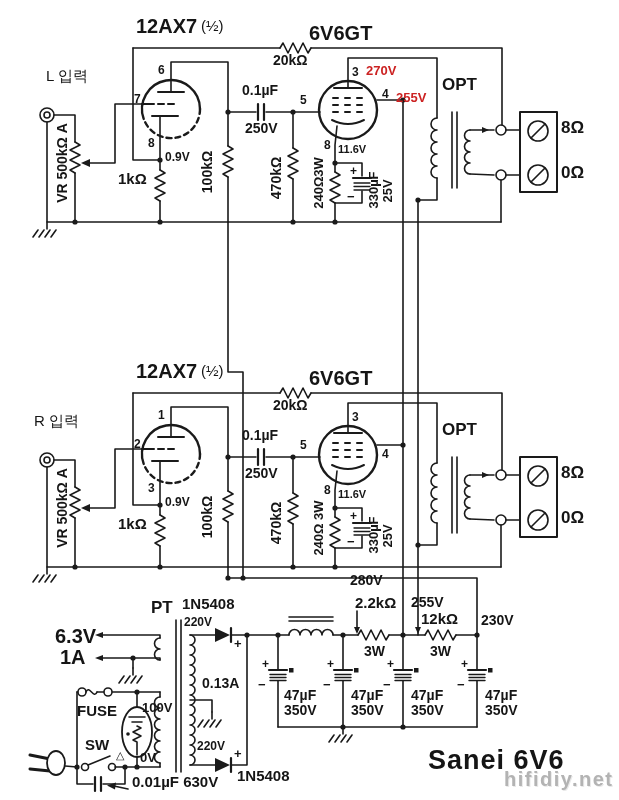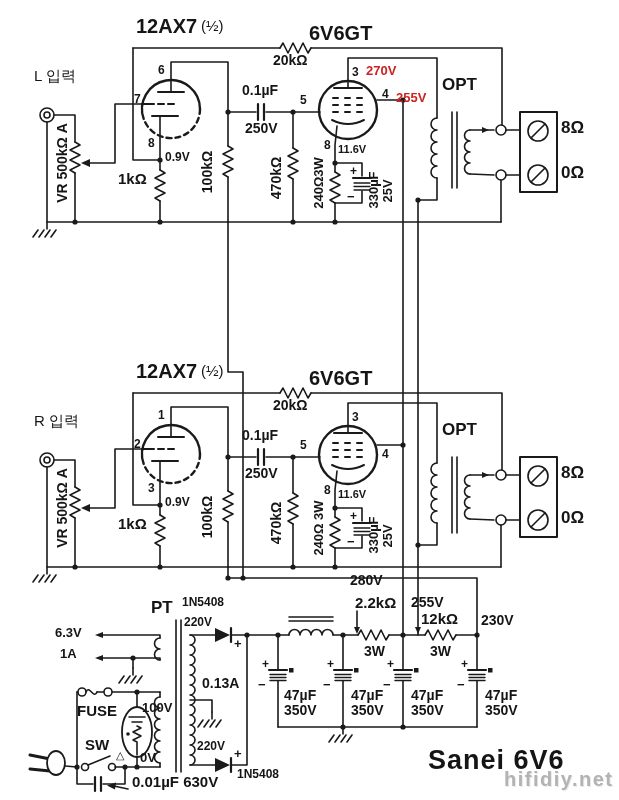--- a/index.html
+++ b/index.html
@@ -1,22 +1,22 @@
 <!DOCTYPE html>
 <html><head>
 <meta charset="utf-8">
 <style>
   html,body{margin:0;padding:0;}
   body{width:619px;height:800px;position:relative;background:#fff;
        font-family:"Liberation Sans",sans-serif;overflow:hidden;}
   svg{position:absolute;left:0;top:0;}
   .lb{position:absolute;color:#151515;font-weight:700;font-size:14px;line-height:1.05;white-space:nowrap;}
   .n{font-weight:400}
-  .t20{font-size:20px}.t17{font-size:17px}.t16{font-size:13px}.t15{font-size:15px}
-  .t13{font-size:13px}.t12{font-size:12px}.t11{font-size:11px}.t18{font-size:12px}
+  .t20{font-size:20px}.t17{font-size:17px}.t16{font-size:20px}.t15{font-size:15px}
+  .t13{font-size:13px}.t12{font-size:12px}.t11{font-size:11px}.t18{font-size:15px}
   .pin{font-size:12px}
   .red{color:#cc2222}
   .vert{transform:translate(-50%,-50%) rotate(-90deg);transform-origin:center;}
   .sanei{font-size:27px;letter-spacing:1px}
   .wm{color:#b3b3b3;font-size:20px;letter-spacing:1.5px;text-shadow:1px 1px 0 #e9e9e9}
   .cap2line span{display:block}
 </style>
 </head>
 <body>
 
@@ -197,21 +197,21 @@
     <circle cx="343" cy="727" r="2.6"></circle>
           <circle cx="403" cy="727" r="2.6"></circle>
   </g>
 </g>
 </g>
 </svg>
 
 <div class="lb t20" style="left:136px;top:16px">12AX7</div>
 <div class="lb t15 n" style="left:201px;top:18px">(½)</div>
 <div class="lb t20" style="left:309px;top:23px">6V6GT</div>
-<div class="lb t15 n" style="left:34px;top:68px">L 입력</div>
+<div class="lb t15 n" style="left:46px;top:68px">L 입력</div>
 <div class="lb vert" style="left:62px;top:163px">VR 500kΩ A</div>
 <div class="lb t15" style="left:118px;top:171px">1kΩ</div>
 <div class="lb t12" style="left:165px;top:151px">0.9V</div>
 <div class="lb pin" style="left:158px;top:64px">6</div>
 <div class="lb pin" style="left:134px;top:93px">7</div>
 <div class="lb pin" style="left:148px;top:137px">8</div>
 <div class="lb vert" style="left:207px;top:172px">100kΩ</div>
 <div class="lb" style="left:242px;top:83px">0.1µF</div>
 <div class="lb" style="left:245px;top:121px">250V</div>
 <div class="lb vert" style="left:276px;top:178px">470kΩ</div>

